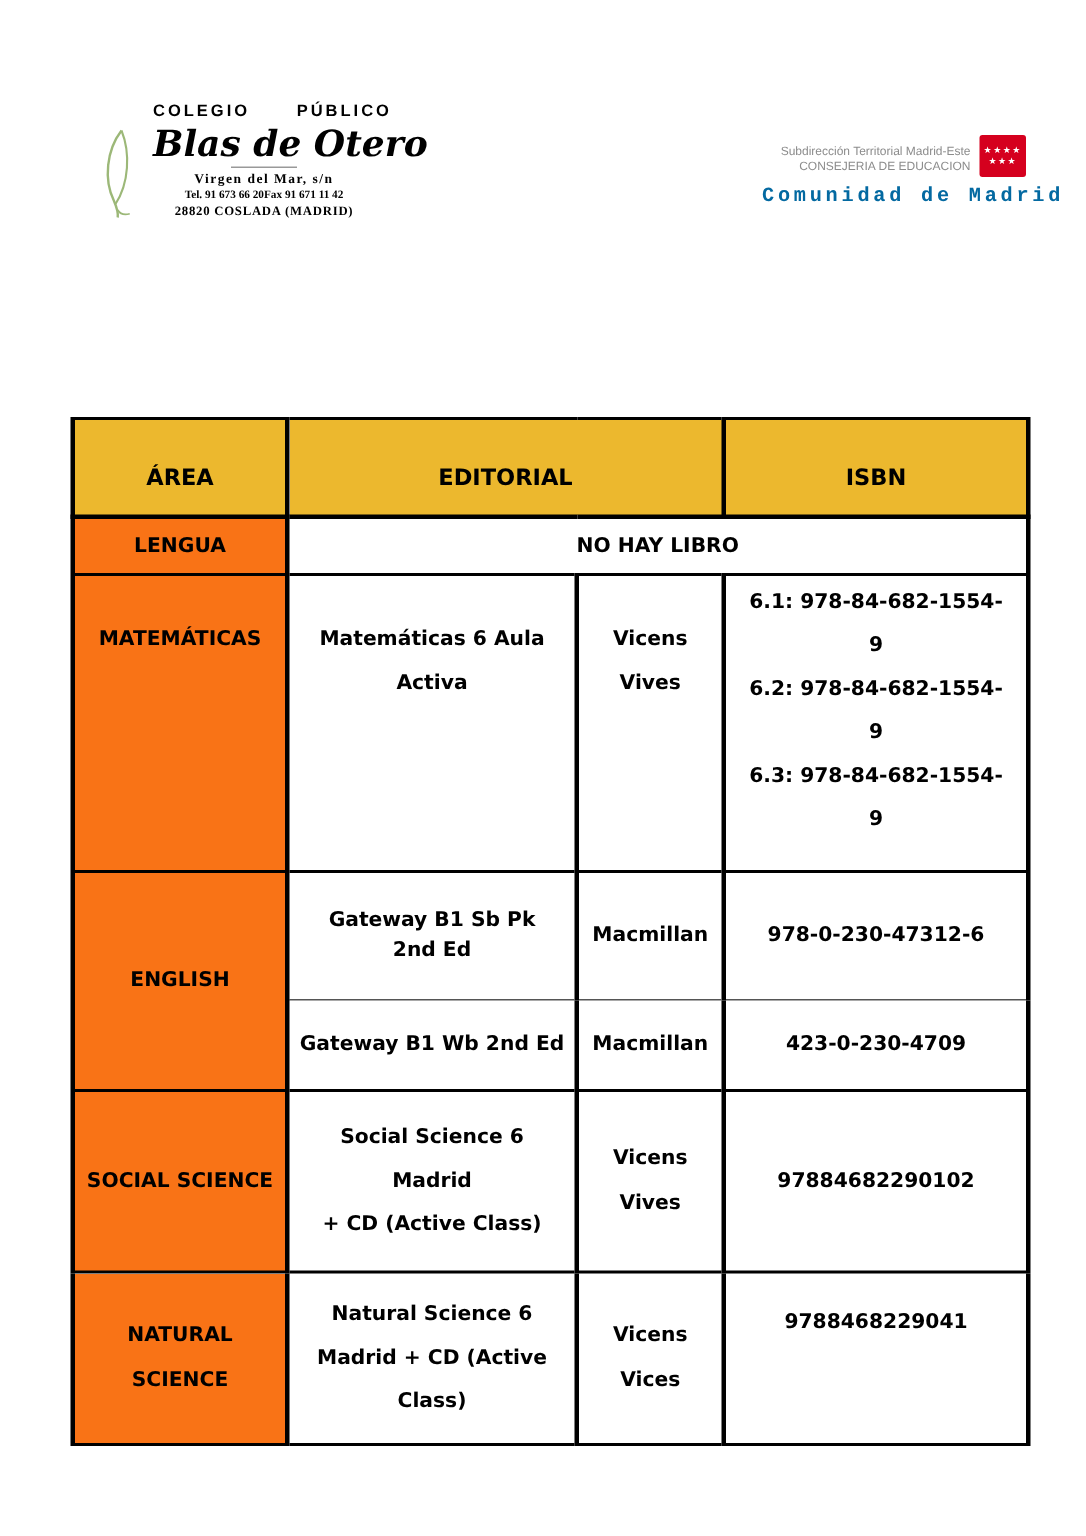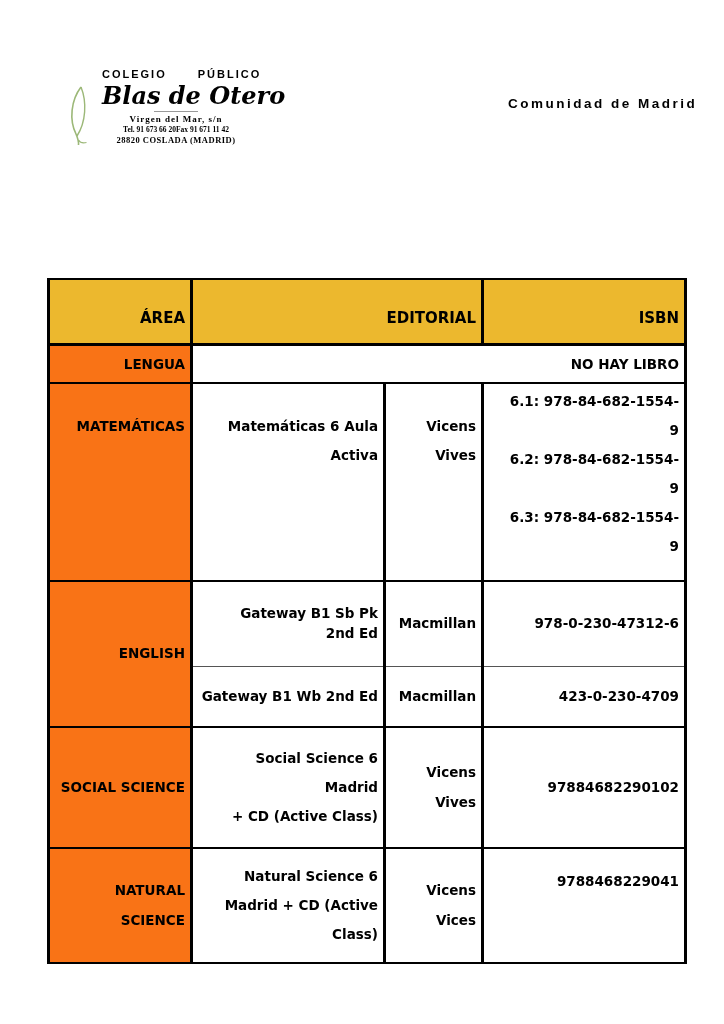--- a/index.html
+++ b/index.html
@@ -49,39 +49,39 @@
     font-family: "Liberation Sans", sans-serif;
     font-size: 8px; color: #8c8c8c; line-height: 10px; white-space: nowrap;
   }
   .madrid-flag {
     width: 31px; height: 28px; background: #d5001e; border-radius: 2px;
     display: flex; flex-direction: column; justify-content: center;
     text-align: center; flex: 0 0 auto;
   }
   .madrid-flag div { color: #ffffff; font-size: 6px; line-height: 7px; letter-spacing: 1px; }
   .gov-name {
-    font-family: Liberation Sans, sans-serif;
-    font-size: 13.5px; font-weight: bold; color: #000000;
+    font-family: Liberation Mono, monospace;
+    font-size: 13.5px; font-weight: bold; color: #0369a1;
     letter-spacing: 2.5px; margin-top: 6px; white-space: nowrap;
   }
 
   
   .doc-title {
     position: absolute; top: 187px; left: 399px; transform: translateX(-50%);
     font-size: 23px; font-weight: bold; letter-spacing: 1px; white-space: nowrap;
     border-bottom: 2.5px solid #000; padding-bottom: 3px;
   }
 
   
   .book-table-wrap { position: absolute; left: 47px; top: 278px; }
   table { border-collapse: collapse; table-layout: fixed; width: 637px; }
   td {
     border: 2px solid #000;
     border-left-width: 3px; border-right-width: 3px;
-    text-align: right; vertical-align: middle;
+    text-align: center; vertical-align: middle;
     font-size: 13.5px; font-weight: bold;
     line-height: 2.15; padding: 0 5px;
     overflow: hidden;
   }
   tr.hdr td {
     background: #ecb82e; height: 65px; font-size: 15px;
     border-bottom-width: 3px; vertical-align: middle; padding-top: 14px;
   }
   td.area { background: #f97316; }
   tr.r-lengua td { height: 39px; line-height: 1.2; }
@@ -115,20 +115,30 @@
       <div class="school-address">Virgen del Mar, s/n</div>
       <div class="school-phone">
         <span>Tel. 91 673 66 20</span>
         <span>Fax 91 671 11 42</span>
       </div>
       <div class="school-city">28820 COSLADA (MADRID)</div>
     </div>
   </div>
 
   <div class="gov-logo">
+    <div class="gov-top">
+      <div class="gov-lines">
+        <div class="gov-line">Subdirección Territorial Madrid-Este</div>
+        <div class="gov-line">CONSEJERIA DE EDUCACION</div>
+      </div>
+      <div class="madrid-flag">
+          <div>★★★★</div>
+          <div>★★★</div>
+        </div>
+    </div>
     <div class="gov-name">Comunidad de Madrid</div>
   </div>
 
 
   <div class="book-table-wrap">
     <table>
       <colgroup>
         <col style="width:143px">
           <col style="width:193px">
           <col style="width:98px">

